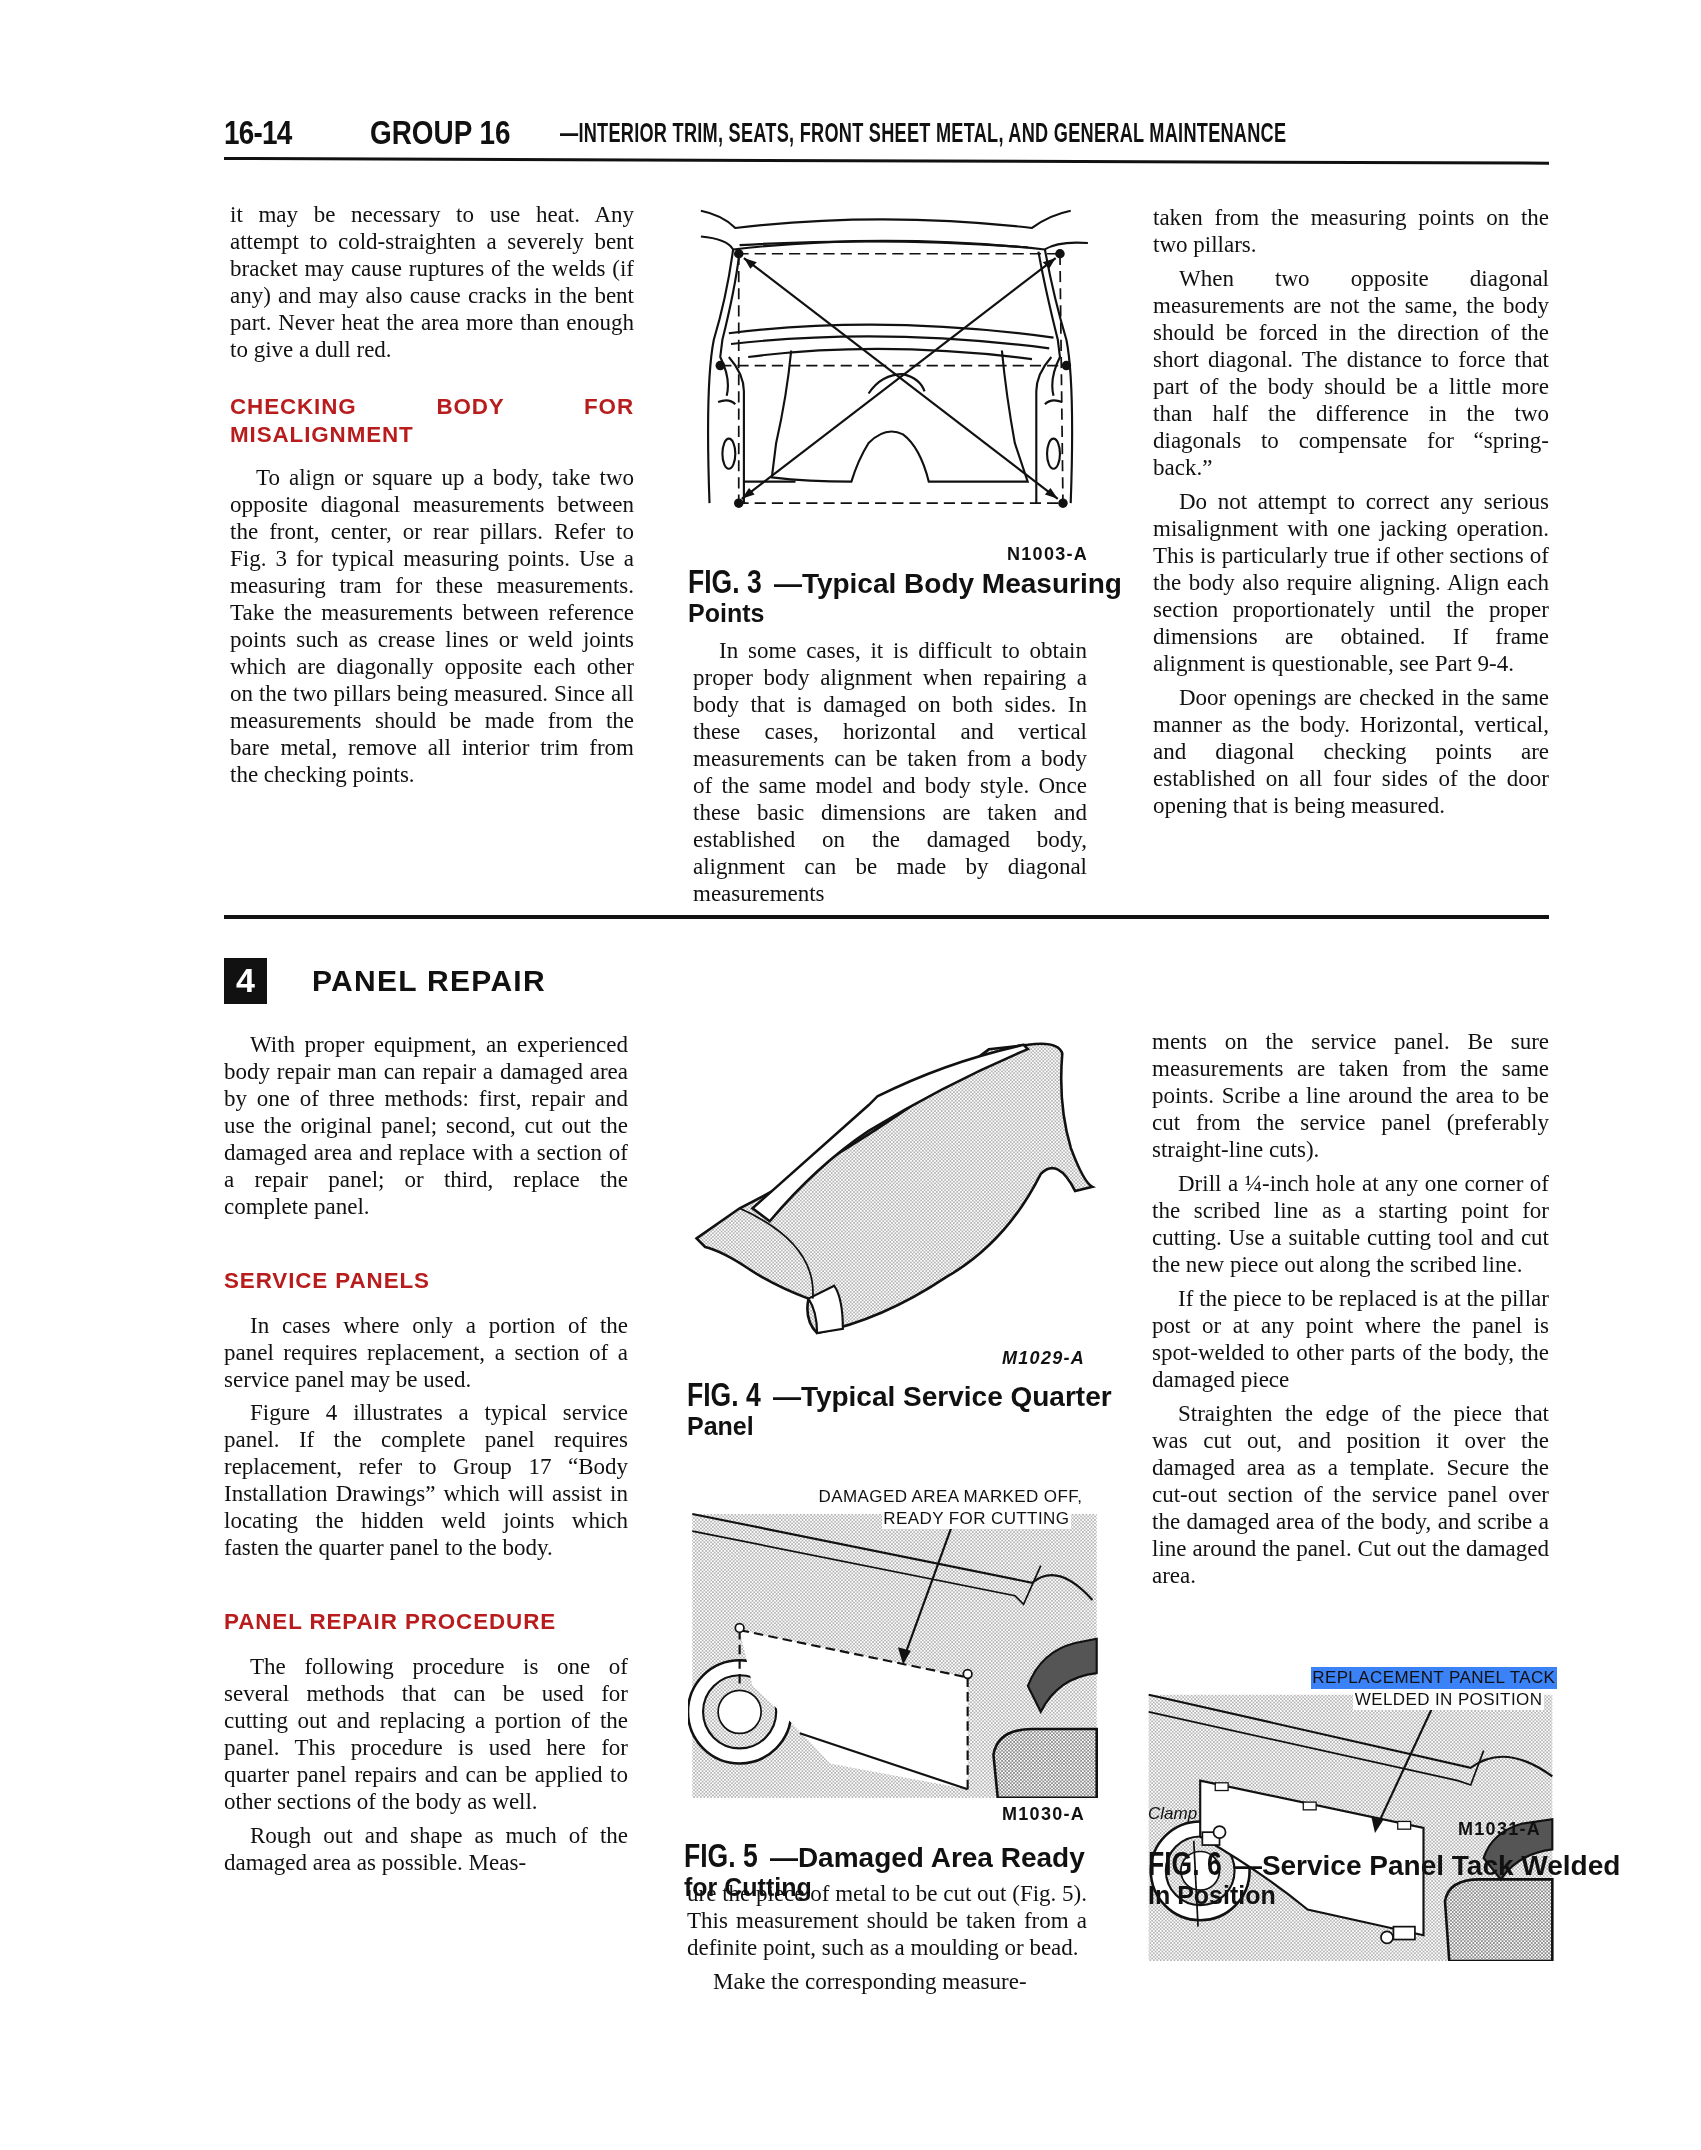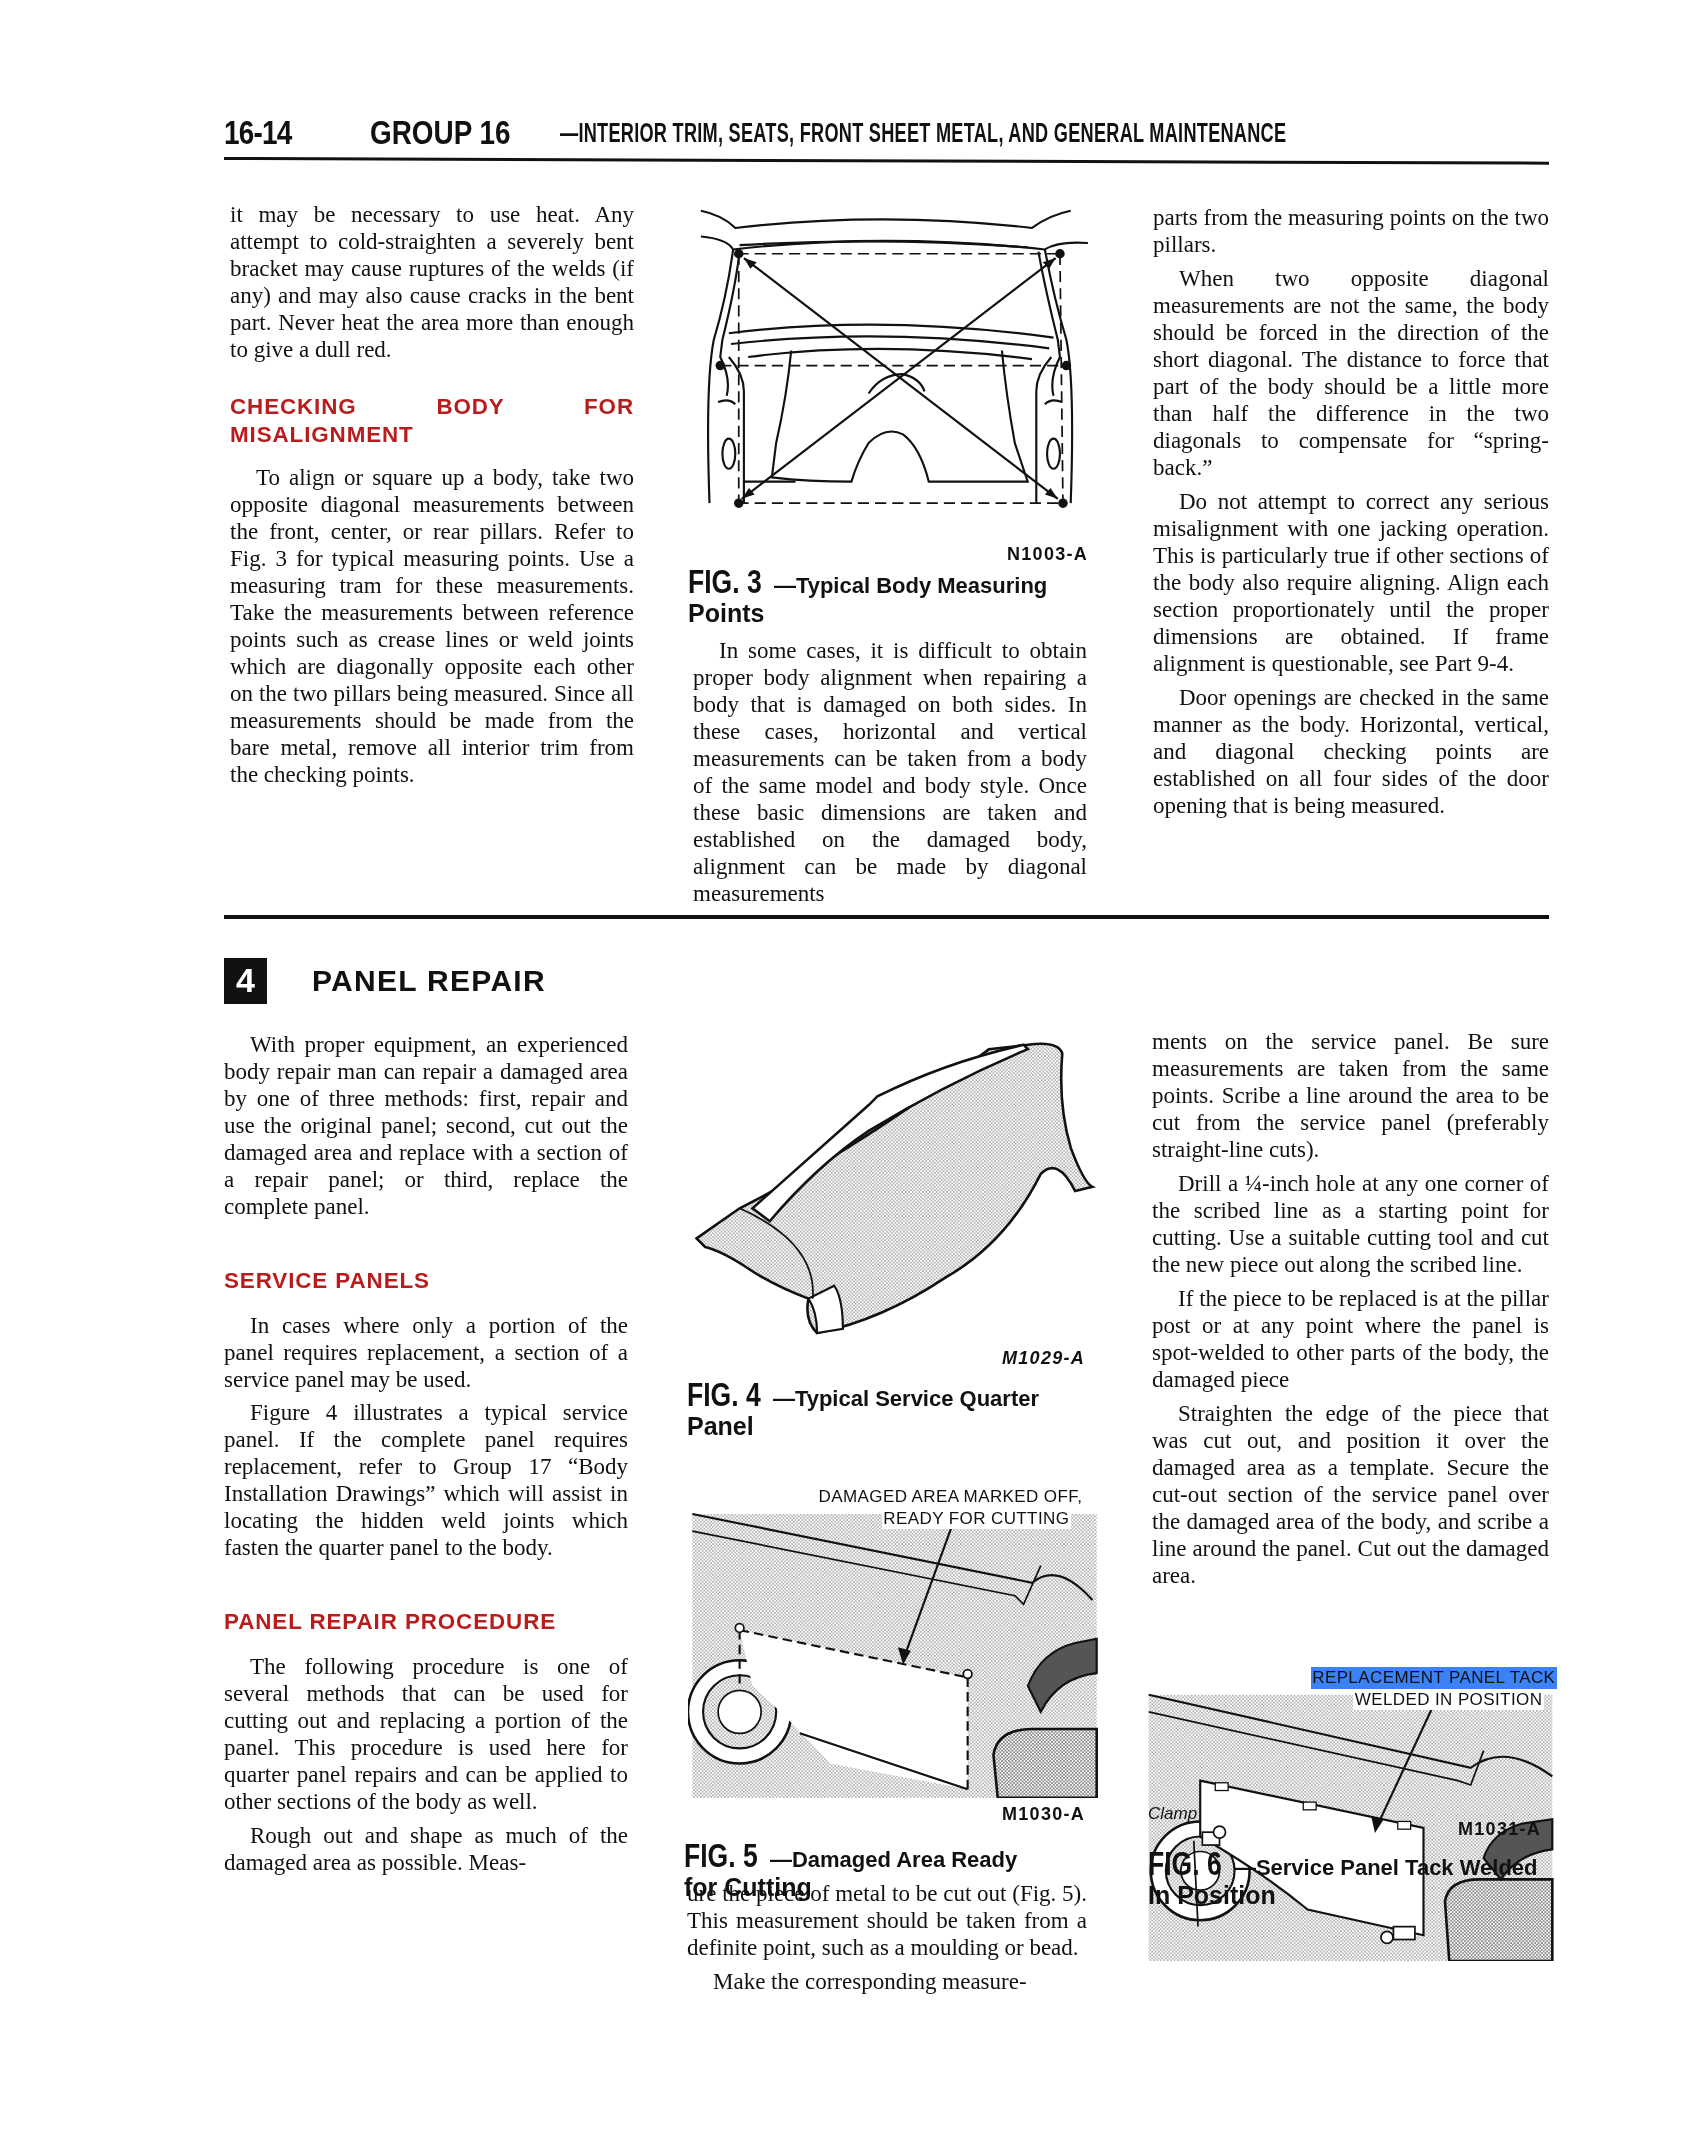--- a/index.html
+++ b/index.html
@@ -33,21 +33,21 @@
   .section-title { position: absolute; left: 224px; top: 957px; height: 47px; display: flex; align-items: center; }
   .section-badge { width: 43px; height: 46px; background: #111; color: #fff; font-family: "Liberation Sans", sans-serif; font-weight: bold; font-size: 34px; display: flex; align-items: center; justify-content: center; }
   .section-name { margin-left: 45px; font-family: "Liberation Sans", sans-serif; font-weight: bold; font-size: 30px; letter-spacing: 1.3px; }
 
   
   .fig { position: absolute; }
   .fig svg { display: block; }
   .fig-code { position: absolute; font-family: "Liberation Sans", sans-serif; font-weight: bold; font-size: 18px; letter-spacing: 1.3px; color: #111; }
   .fig-caption { position: absolute; font-family: "Liberation Sans", sans-serif; font-weight: bold; color: #111; line-height: 1.1; transform-origin: left top; }
   .fig-caption .fnum { font-size: 34px; display: inline-block; transform: scaleX(0.78); transform-origin: left; }
-  .fig-caption .ftxt { font-size: 22px; }
+  .fig-caption .ftxt { font-size: 28px; }
   .fig-caption .fline2 { font-size: 25px; display: block; }
   .callout { position: absolute; font-family: "Liberation Sans", sans-serif; font-size: 17px; letter-spacing: 0.4px; color: #111; text-align: right; line-height: 21.5px; }
   .clamp-label { position: absolute; font-family: "Liberation Sans", sans-serif; font-style: italic; font-size: 17px; color: #111; }
 </style>
 </head>
 <body>
 
 <div class="page">
 
   <div class="running-head">
@@ -124,21 +124,21 @@
   <div class="fig-caption" style="left:688px; top:563px;">
     <span class="fnum">FIG. 3</span><span class="ftxt" style="margin-left:-8.6px;">—Typical Body Measuring</span>
     <span class="fline2">Points</span>
   </div>
 
   <div class="col col-mid-top" style="top:637px;">
     <p class="ind">In some cases, it is difficult to obtain proper body alignment when repairing a body that is damaged on both sides. In these cases, horizontal and vertical measurements can be taken from a body of the same model and body style. Once these basic dimensions are taken and established on the damaged body, alignment can be made by diagonal measurements</p>
   </div>
 
   <div class="col col-right-top">
-    <p>parts from the measuring points on the two pillars.</p>
+    <p>taken from the measuring points on the two pillars.</p>
     <p class="ind">When two opposite diagonal measurements are not the same, the body should be forced in the direction of the short diagonal. The distance to force that part of the body should be a little more than half the difference in the two diagonals to compensate for “spring-back.”</p>
     <p class="ind">Do not attempt to correct any serious misalignment with one jacking operation. This is particularly true if other sections of the body also require aligning. Align each section proportionately until the proper dimensions are obtained. If frame alignment is questionable, see Part 9-4.</p>
     <p class="ind">Door openings are checked in the same manner as the body. Horizontal, vertical, and diagonal checking points are established on all four sides of the door opening that is being measured.</p>
   </div>
 
   <div class="rule-mid"></div>
 
   <div class="section-title">
     <div class="section-badge">4</div>
     <div class="section-name">PANEL REPAIR</div>

